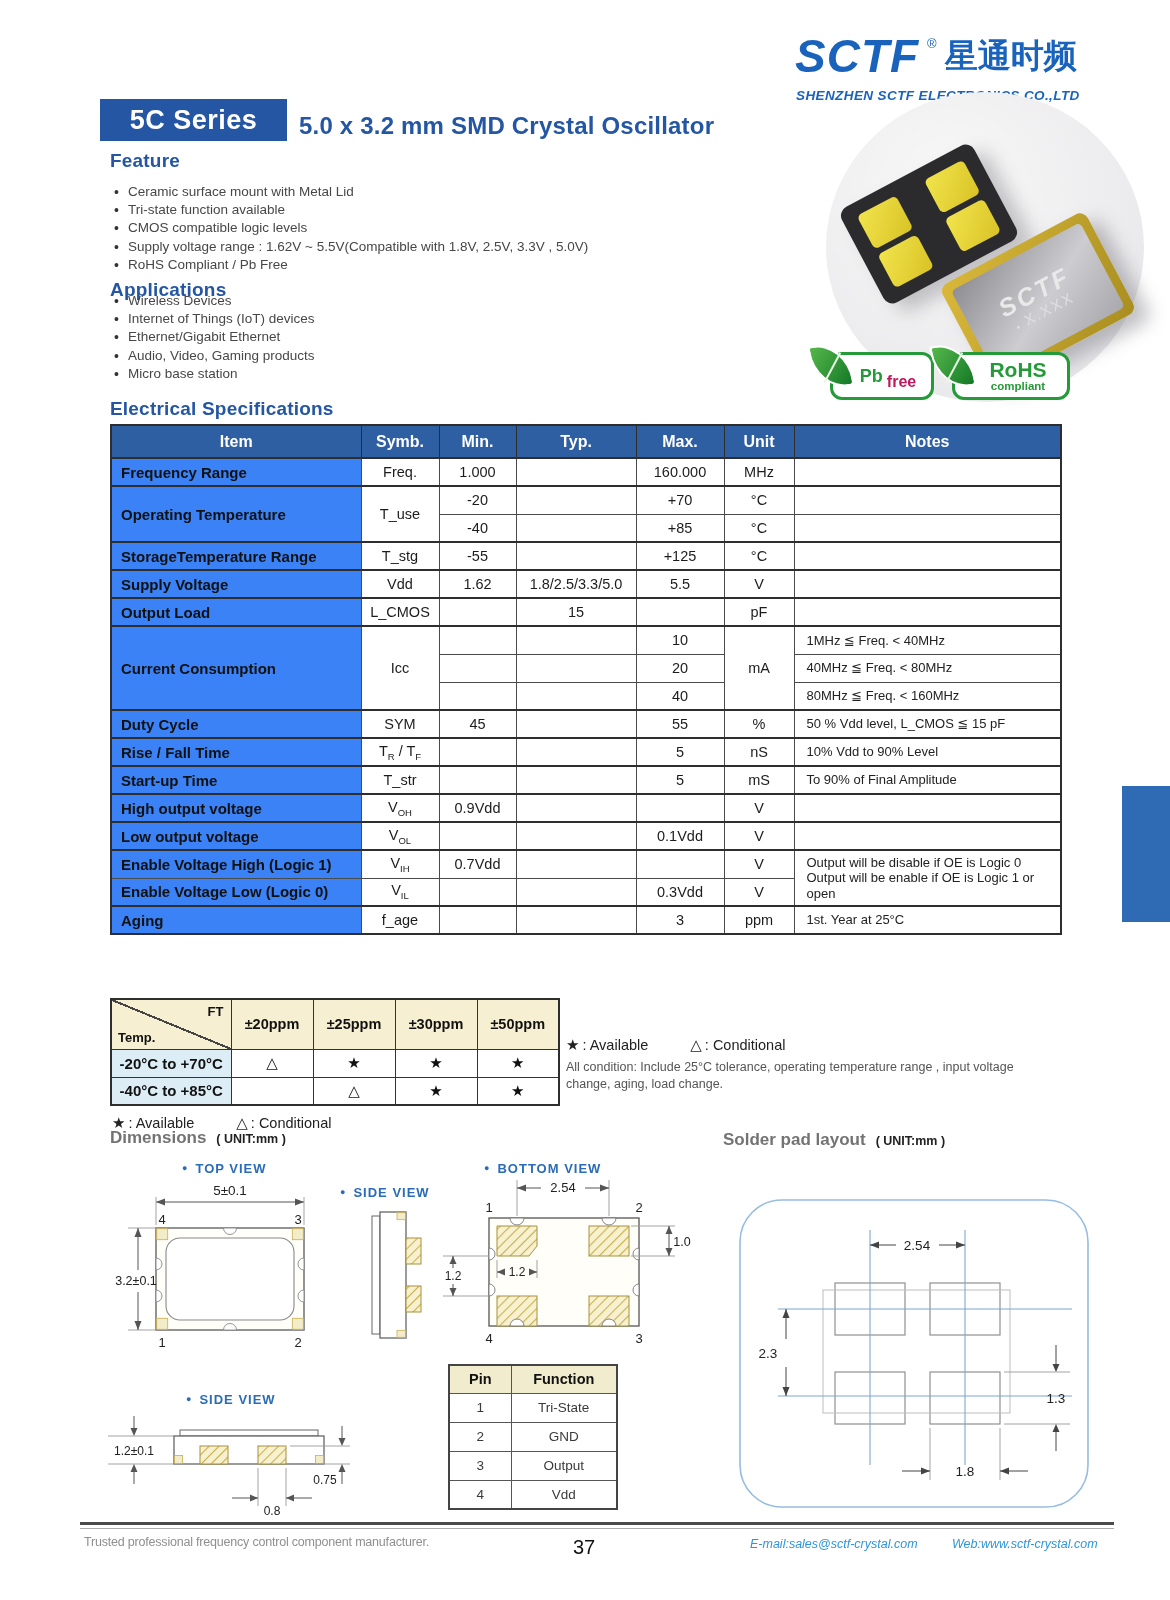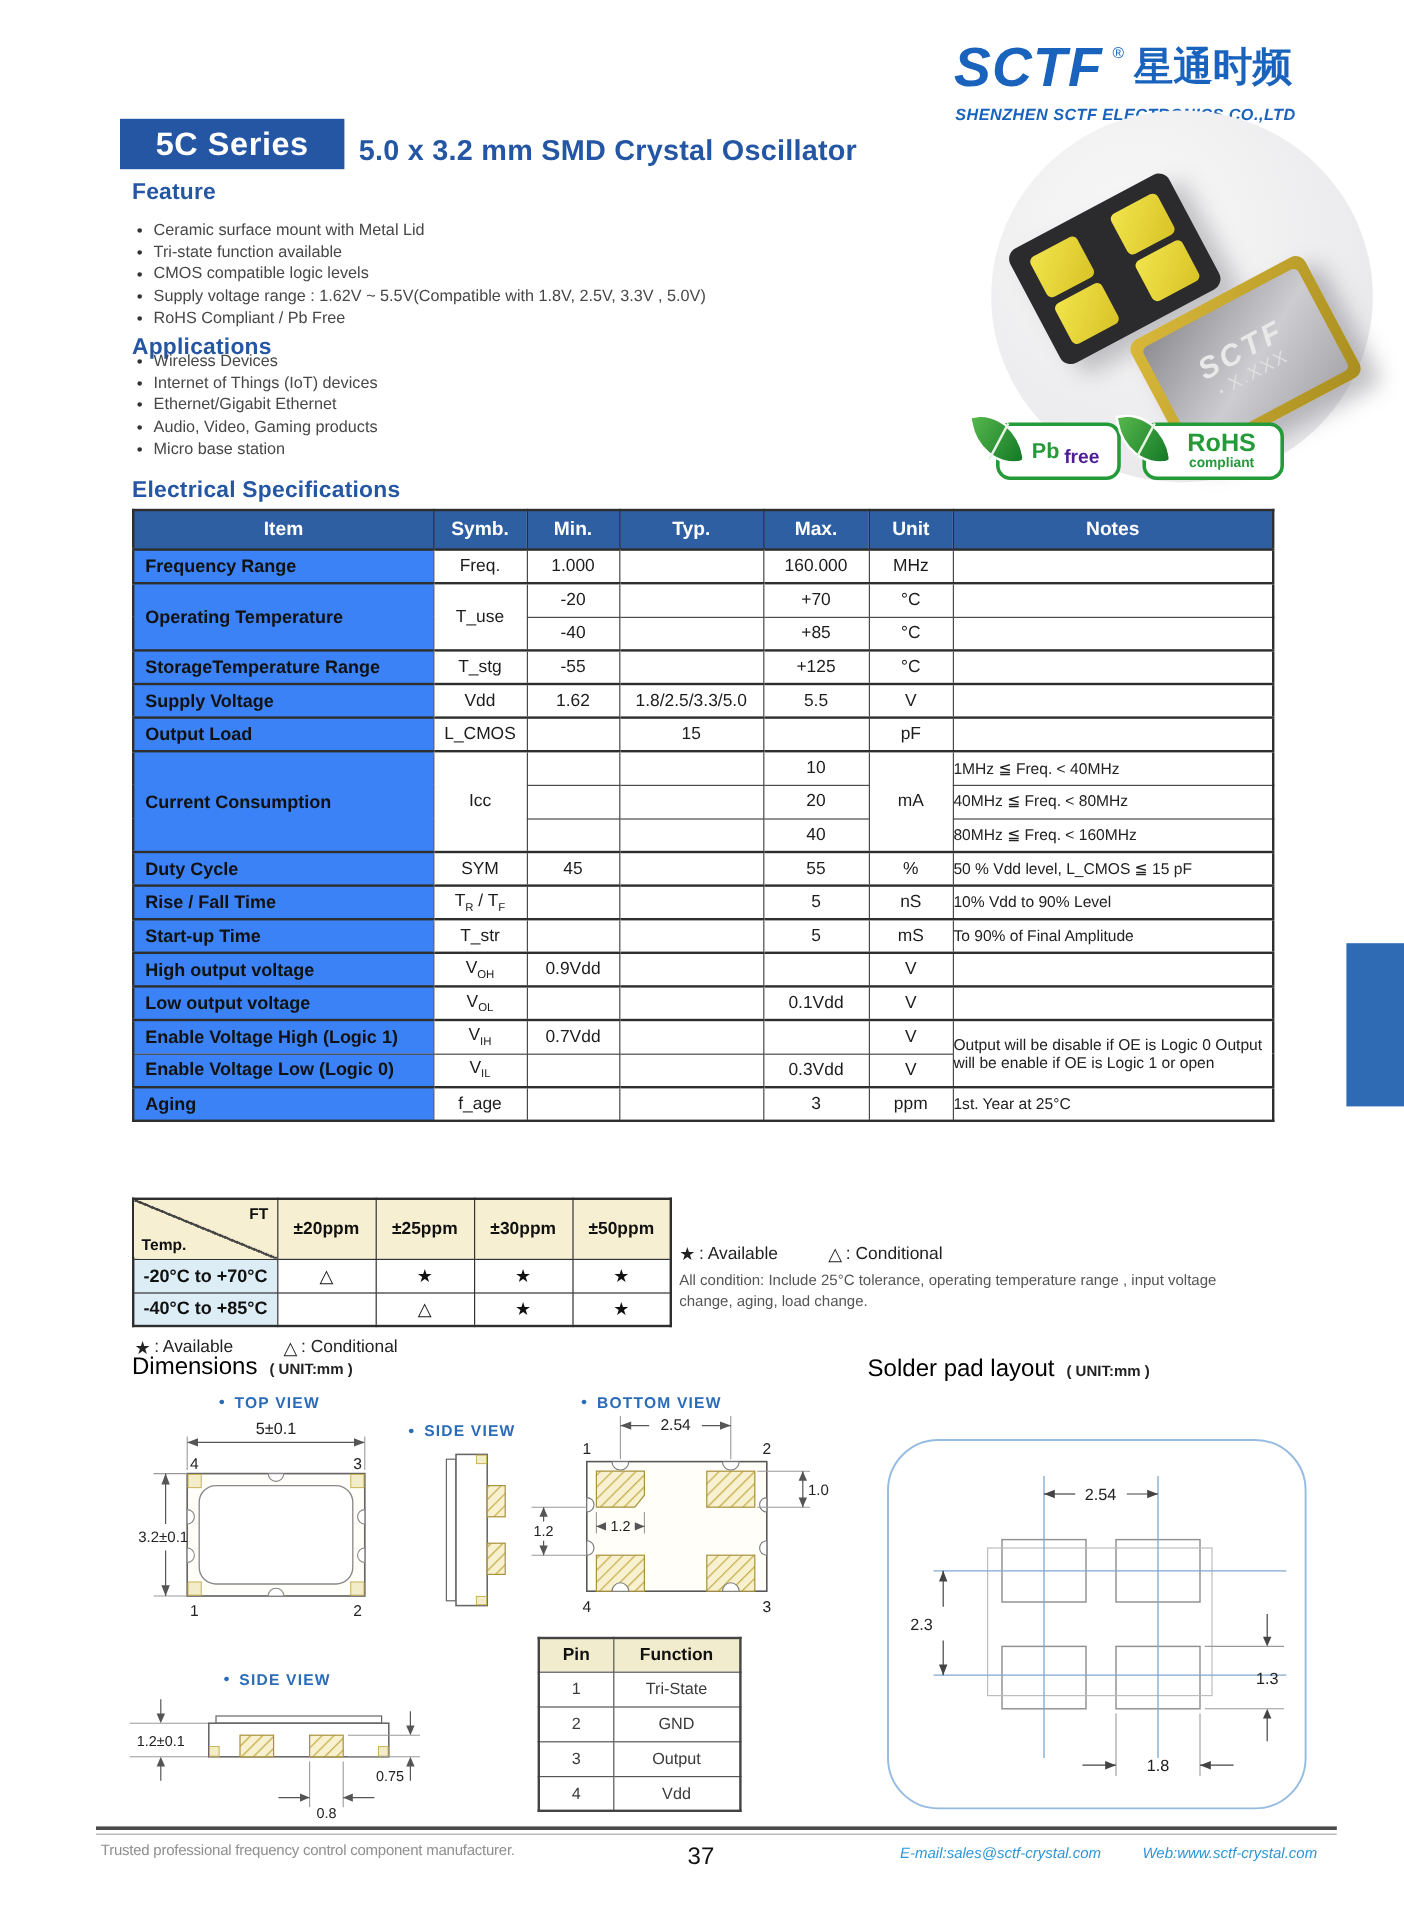--- a/index.html
+++ b/index.html
@@ -9,50 +9,50 @@
 .abs{position:absolute}
 
 .logo-row{display:flex;align-items:flex-start;gap:8px;color:#1A63BC}
 .logo-main{font-size:46px;line-height:44px;font-weight:bold;font-style:italic;letter-spacing:1px}
 .logo-reg{font-size:13px;margin-top:2px}
 .logo-cn{font-size:33px;line-height:44px;font-weight:bold;font-family:"DejaVu Serif",serif}
 .company{font-size:13.5px;font-weight:bold;font-style:italic;color:#1A63BC;letter-spacing:.4px}
 .series-badge{background:#2456A4;color:#fff;font-size:27px;font-weight:bold;text-align:center;line-height:42px;letter-spacing:.5px}
 .prod-title{font-size:24px;font-weight:bold;color:#2456A4;letter-spacing:.2px}
 .sec-h{font-size:19px;font-weight:bold;color:#2456A4;letter-spacing:.2px}
-.big-h{font-size:20px;font-weight:normal;color:#000000}
+.big-h{font-size:17px;font-weight:bold;color:#737373}
 .unit-tag{font-size:12.5px;font-weight:bold;color:#222;margin-left:10px}
 ul.blist{list-style:none}
 ul.blist li{font-size:13.5px;color:#474747;line-height:18.2px;padding-left:16px;position:relative}
 ul.blist li::before{content:"•";position:absolute;left:2px;top:0;color:#333;font-size:14px}
 
 .photo-circle{border-radius:50%;background:radial-gradient(circle at 38% 32%,#F8F8F8,#ECECEE 62%,#E3E3E6)}
 .chip1{background:#2B2B2E;border-radius:10px;transform:rotate(-28deg);box-shadow:10px 14px 18px rgba(100,100,110,.35)}
 .chip1 .pad{position:absolute;width:44px;height:38px;border-radius:5px;background:linear-gradient(135deg,#F2E44C,#D8C326)}
 .chip2{background:linear-gradient(135deg,#D9B83A,#A98E20);border-radius:9px;transform:rotate(-28deg);box-shadow:10px 14px 18px rgba(100,100,110,.4)}
 .chip2-lid{position:absolute;left:9px;top:9px;right:9px;bottom:9px;border-radius:5px;
   background:linear-gradient(150deg,#8F8F93,#CDCDD1 55%,#A9A9AD);display:flex;flex-direction:column;align-items:center;justify-content:center}
 .chip2-brand{font-size:25px;font-weight:bold;font-style:italic;color:#E9E9E9;letter-spacing:3px;line-height:26px}
 .chip2-code{font-size:15px;color:#DFDFDF;letter-spacing:2px}
 .chip2-code::before{content:"• ";font-size:10px}
 .eco-badge{background:#fff;border:3.5px solid #259A38;border-radius:12px;display:flex;align-items:center;justify-content:center;z-index:3}
 .leaf{position:absolute;left:-22px;top:-12px;width:40px;height:46px;background:linear-gradient(135deg,#55B74B,#147927);
   border-radius:2% 95% 12% 95%;transform:rotate(-10deg);border:2px solid #fff}
 .leaf::after{content:"";position:absolute;left:18px;top:6px;width:2px;height:34px;background:#E8F5E6;transform:rotate(38deg)}
 .pb-bold{font-size:18px;font-weight:bold;color:#259A38}
-.pb-free{font-size:16px;font-weight:bold;color:#4c1d95;margin-left:4px;align-self:flex-end;margin-bottom:6px}
+.pb-free{font-size:16px;font-weight:bold;color:#be185d;margin-left:4px;align-self:flex-end;margin-bottom:6px}
 .rohs-col{display:flex;flex-direction:column;align-items:center;margin-left:14px}
 .rohs-bold{font-size:21px;font-weight:bold;color:#259A38;line-height:20px}
 .rohs-sub{font-size:11.5px;font-weight:bold;color:#259A38}
 
 table.spec{border-collapse:collapse;table-layout:fixed;width:950px;border:2px solid #2e2e2e}
 .spec th{background:#2E5FA3;color:#fff;font-size:16px;font-weight:bold;height:33px;border:1px solid #2e2e2e}
 .spec td{border:1px solid #4a4a4a;height:28px;text-align:center;font-size:14.5px;color:#1c1c1c;padding:1px 3px}
 .spec td.item{background:#3b82f6;text-align:left;padding-left:9px;font-weight:bold;font-size:15px;color:#111}
-.spec td.notes{text-align:left;padding-left:0;font-size:13px;line-height:15.5px;color:#222}
+.spec td.notes{text-align:left;padding-left:12px;font-size:13px;line-height:15.5px;color:#222}
 .spec td.sym{font-size:14.5px}
 .spec tr.g>td{border-top:2px solid #2e2e2e}
 .spec sub{font-size:9.5px}
 
 table.stab{border-collapse:collapse;table-layout:fixed;border:2px solid #2e2e2e}
 .stab th,.stab td{border:1px solid #333}
 .stab th{background:#F6EFD2;font-size:14.5px;font-weight:bold;height:50px;width:82px;color:#111}
 .stab th.corner{width:120px;position:relative;
   background:linear-gradient(to top right,#F6EFD2 calc(50% - 1px),#444 calc(50% - 1px),#444 calc(50% + 1px),#F6EFD2 calc(50% + 1px))}
 .c-top{position:absolute;top:4px;right:7px;font-size:13px}

